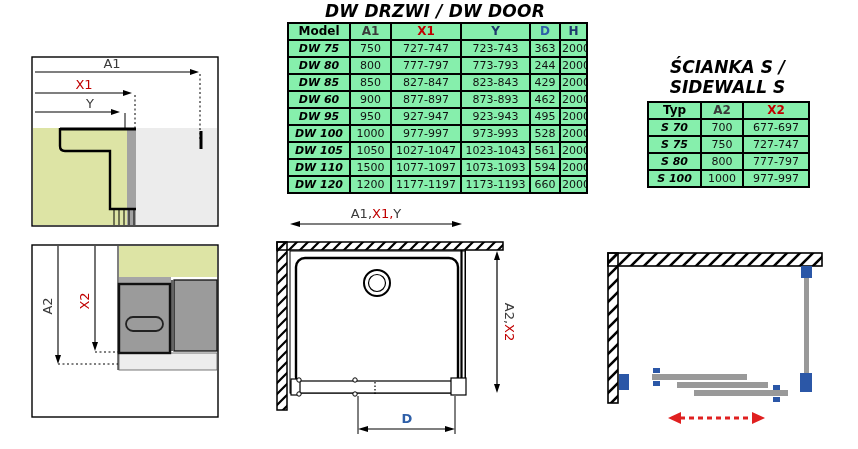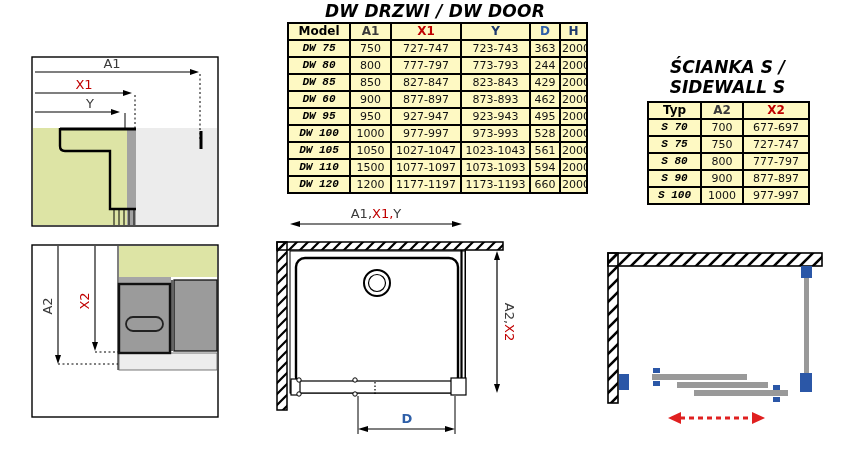--- a/index.html
+++ b/index.html
@@ -6,27 +6,27 @@
   .canvas{position:relative;width:858px;height:449px;background:#fff;overflow:hidden;
           font-family:"DejaVu Sans","Liberation Sans",sans-serif;color:#111;}
   .abs{position:absolute;}
 
   
   .sec-title{font-weight:bold;font-style:italic;color:#000;text-align:center;}
   .title-door{left:285px;top:1px;width:300px;font-size:17px;letter-spacing:.2px;}
   .title-side{left:645px;top:57px;width:165px;font-size:17px;line-height:20px;}
 
   
-  table.spec{border-collapse:collapse;table-layout:fixed;background:#fef9c3;}
+  table.spec{border-collapse:collapse;table-layout:fixed;background:#86efac;}
   table.spec th,table.spec td{border:2px solid #000;text-align:center;vertical-align:middle;
       padding:0 1px;font-size:11px;line-height:13px;height:15px;overflow:hidden;white-space:nowrap;}
   table.spec th{font-size:12px;font-weight:bold;}
   .tbl-door{left:287px;top:22px;width:299px;}
   .tbl-side{left:647px;top:101px;width:161px;}
-  .model-cell{font-weight:bold;font-style:italic;color:#000;font-family:Liberation Mono, monospace;}
+  .model-cell{font-weight:bold;font-style:italic;color:#000;}
   .c-black{color:#000;} .c-dark{color:#3a3a3a;} .c-navy{color:#1f3a6e;}
   .c-red{color:#c00000;} .c-blue{color:#2e5fa8;}
 
   
   .dimtxt{font-size:13px;font-family:"DejaVu Sans","Liberation Sans",sans-serif;}
   .t-dark{fill:#3a3a3a;} .t-red{fill:#c00000;} .t-blue{fill:#2e5fa8;font-weight:bold;}
   svg{display:block;}
 </style>
 </head>
 <body>
@@ -152,25 +152,20 @@
     <tr>
           <td class="model-cell">S 75</td>
           <td>750</td>
           <td>727-747</td>
         </tr>
     <tr>
           <td class="model-cell">S 80</td>
           <td>800</td>
           <td>777-797</td>
         </tr>
-    <tr>
-          <td class="model-cell">S 90</td>
-          <td>900</td>
-          <td>877-897</td>
-        </tr>
 
   <tr>
           <td class="model-cell">S 100</td>
           <td>1000</td>
           <td>977-997</td>
         </tr>
       </tbody>
     </table>
 
   <svg class="abs" style="left:20px;top:50px" width="205" height="180" viewBox="20 50 205 180">

